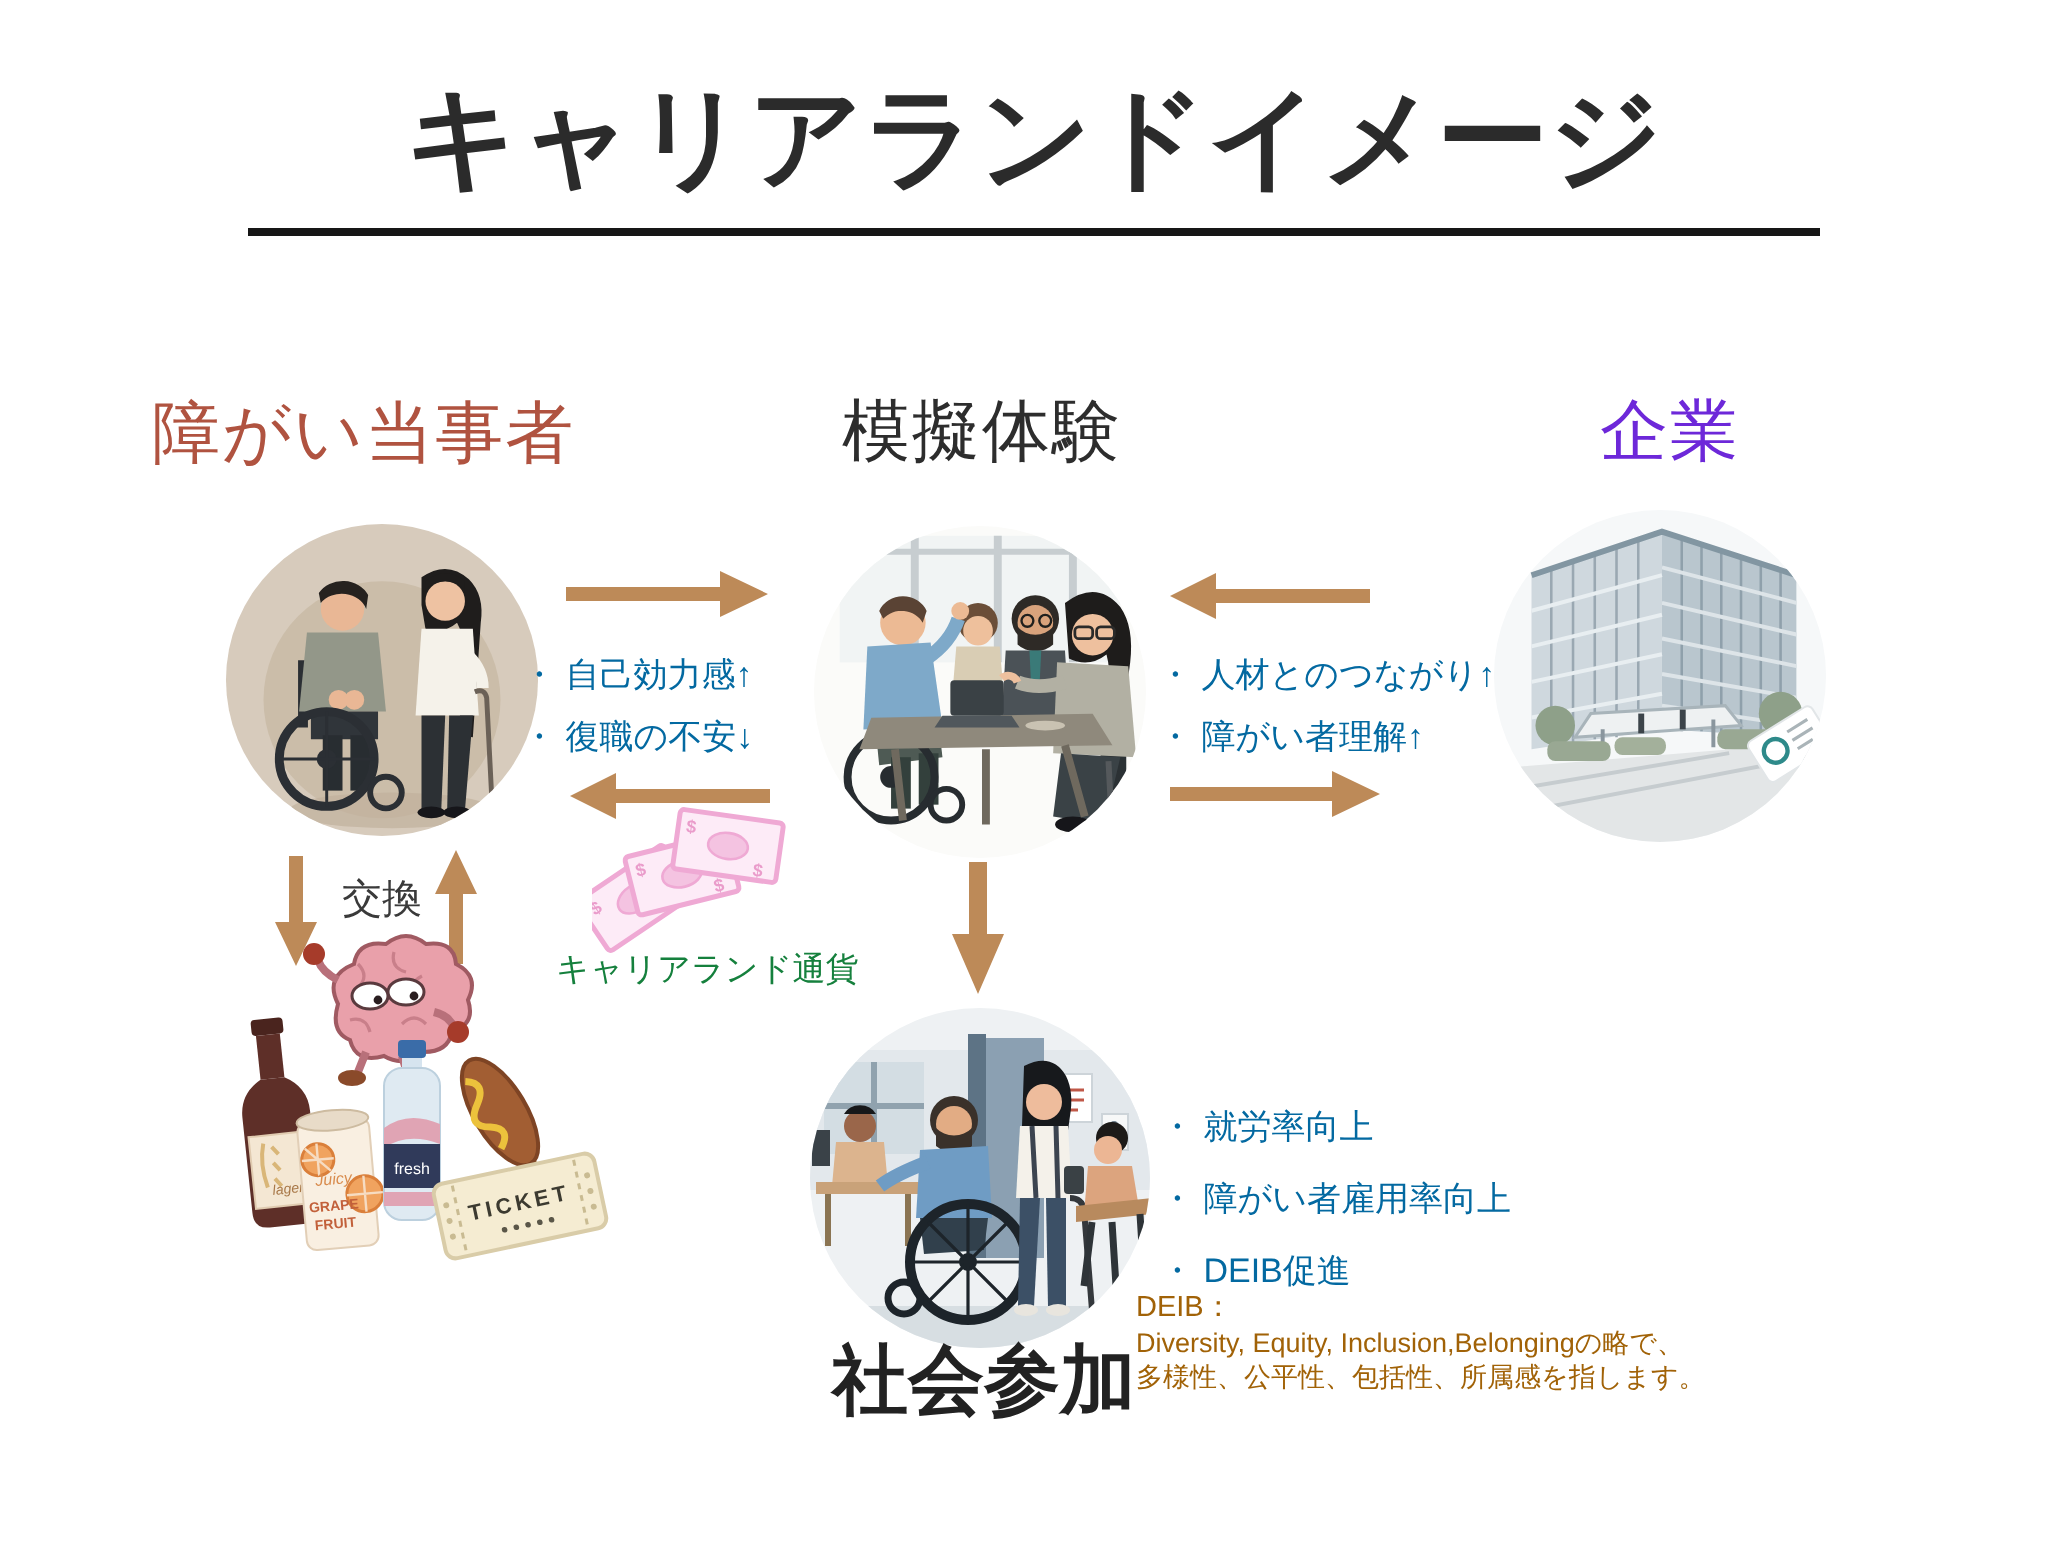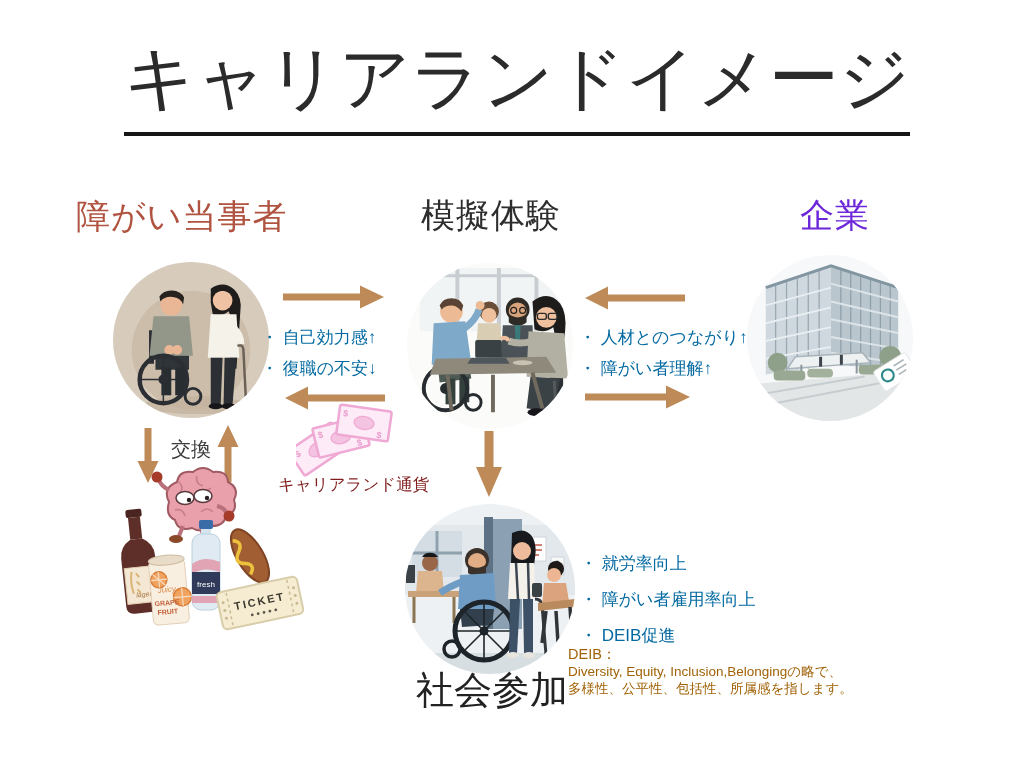--- a/index.html
+++ b/index.html
@@ -2,31 +2,31 @@
 <html><head>
 <meta charset="utf-8">
 <style>
   *{box-sizing:border-box;margin:0;padding:0}
   html,body{background:#ffffff}
   .canvas{position:relative;width:1024px;height:778px;background:#ffffff;overflow:hidden;
           font-family:"Liberation Sans","DejaVu Sans",sans-serif;color:#333}
   .abs{position:absolute}
   .title-wrap{left:124px;top:32px;width:786px;text-align:center;
               border-bottom:4px solid #161616;padding-bottom:6px}
-  .title{font-size:70px;font-weight:normal;color:#2b2b2b;letter-spacing:0px;white-space:nowrap}
+  .title{font-size:56px;font-weight:bold;color:#2b2b2b;letter-spacing:0px;white-space:nowrap}
   .hdr{font-size:34px;font-weight:normal;white-space:nowrap;letter-spacing:1px}
   .hdr-participants{left:76px;top:194px;color:#b05340}
   .hdr-simulation{left:421px;top:193px;color:#2d2d2d}
   .hdr-company{left:800px;top:193px;color:#6d28d9}
   .blist{list-style:none;font-size:17px;color:#0369a1}
   .blist li{line-height:31px;white-space:nowrap}
   .blist-outcomes li{line-height:36px}
   .exchange{left:171px;top:436px;font-size:20px;color:#3a3a3a;white-space:nowrap}
-  .currency{left:278px;top:474px;font-size:16.5px;color:#7f1d1d;white-space:nowrap}
-  .social{left:416px;top:665px;font-size:38px;font-weight:normal;color:#222;white-space:nowrap}
+  .currency{left:278px;top:474px;font-size:16.5px;color:#15803d;white-space:nowrap}
+  .social{left:416px;top:665px;font-size:38px;font-weight:bold;color:#222;white-space:nowrap}
   .deib{left:568px;top:645px;color:#a16207}
   .deib-h{font-size:14.5px;line-height:18px;margin-bottom:1px}
   .deib-l{font-size:13.5px;line-height:16.5px;white-space:nowrap}
   svg{display:block}
   svg text{font-family:"Liberation Sans","DejaVu Sans",sans-serif}
 </style>
 </head>
 <body>
 
 <div class="canvas">

